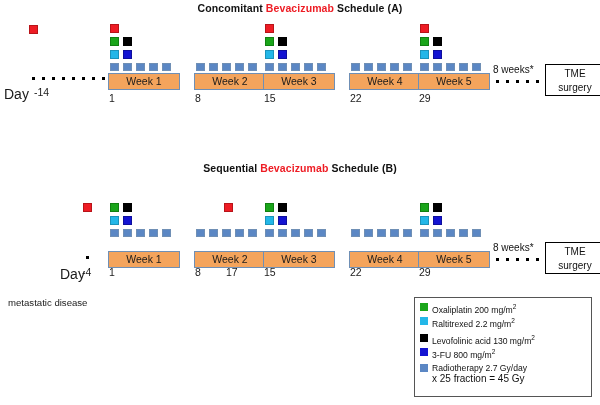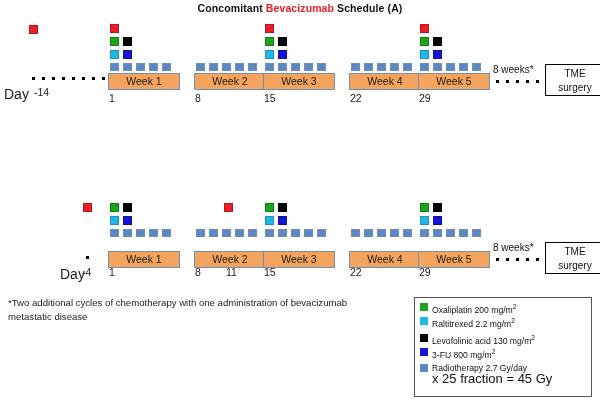--- a/index.html
+++ b/index.html
@@ -117,21 +117,21 @@
     margin-top:1px;
     flex:0 0 auto;
     box-sizing:border-box;
   }
   .legswatch.green{background:#1aa51a;}
   .legswatch.cyan{background:#23b7e8;}
   .legswatch.black{background:#000;}
   .legswatch.blue{background:#1414d2;}
   .legswatch.rt{background:#5b87c4;}
   .legswatch.red{background:#ee1c24;}
-  .legtext2{font-size:13px;line-height:10.5px;}
+  .legtext2{font-size:10px;line-height:10.5px;}
   .legrow.spacer{margin-top:3px;}
   .sup{font-size:6.5px;vertical-align:super;}
 </style>
 </head>
 <body>
 
 <div class="schedule" id="schedule-a">
   <div class="title">
     <span>Concomitant </span><span class="drug">Bevacizumab</span><span> Schedule (A)</span>
   </div>
@@ -223,20 +223,23 @@
     <div class="dot" style="left:536px;top:80px;"></div>
 
     <div class="tmebox" style="left:545px;top:64px;">
       <div>TME</div>
       <div>surgery</div>
     </div>
   </div>
 </div>
 
 <div class="schedule" id="schedule-b">
+  <div class="title">
+    <span>Sequential </span><span class="drug">Bevacizumab</span><span> Schedule (B)</span>
+  </div>
 
   <div class="track">
 
     <div class="dot" style="left:86px;top:96px;"></div>
 
     <div class="daylabel" style="left:60px;top:106px;">Day</div>
     <div class="daytext" style="left:82px;top:106px;">-4</div>
 
     <div class="sq red" style="left:83px;top:43px;"></div>
 
@@ -257,21 +260,21 @@
     <div class="sq rt" style="left:196px;top:69px;"></div>
     <div class="sq rt" style="left:209px;top:69px;"></div>
     <div class="sq rt" style="left:222px;top:69px;"></div>
     <div class="sq rt" style="left:235px;top:69px;"></div>
     <div class="sq rt" style="left:248px;top:69px;"></div>
 
     <div class="sq red" style="left:224px;top:43px;"></div>
 
     <div class="weekblock" style="left:194px;top:91px;">Week 2</div>
     <div class="daytext" style="left:195px;top:106px;">8</div>
-    <div class="daytext" style="left:226px;top:106px;">11</div>
+    <div class="daytext" style="left:226px;top:106px;">17</div>
 
     <div class="sq green" style="left:265px;top:43px;"></div>
     <div class="sq black" style="left:278px;top:43px;"></div>
     <div class="sq cyan" style="left:265px;top:56px;"></div>
     <div class="sq blue" style="left:278px;top:56px;"></div>
 
     <div class="sq rt" style="left:265px;top:69px;"></div>
     <div class="sq rt" style="left:278px;top:69px;"></div>
     <div class="sq rt" style="left:291px;top:69px;"></div>
     <div class="sq rt" style="left:304px;top:69px;"></div>
@@ -311,21 +314,20 @@
     <div class="dot" style="left:536px;top:98px;"></div>
 
     <div class="tmebox" style="left:545px;top:82px;">
       <div>TME</div>
       <div>surgery</div>
     </div>
   </div>
 </div>
 
 <div id="footnote">
-  <div>*Two additional cycles of chemotherapy with one administration of bevacizumab</div>
   <div>metastatic disease</div>
 </div>
 
 <div id="legend">
   <div class="legrow">
     <span class="legswatch green"></span>
     <span><span>Oxaliplatin  200 mg/m</span><span class="sup">2</span></span>
   </div>
   <div class="legrow">
     <span class="legswatch cyan"></span>

